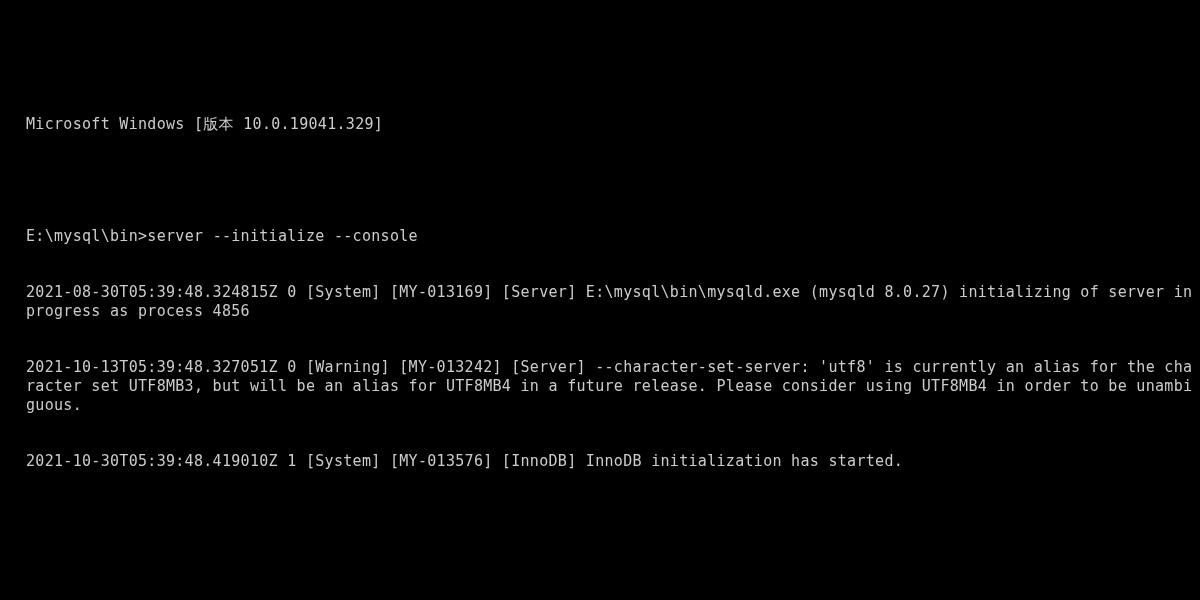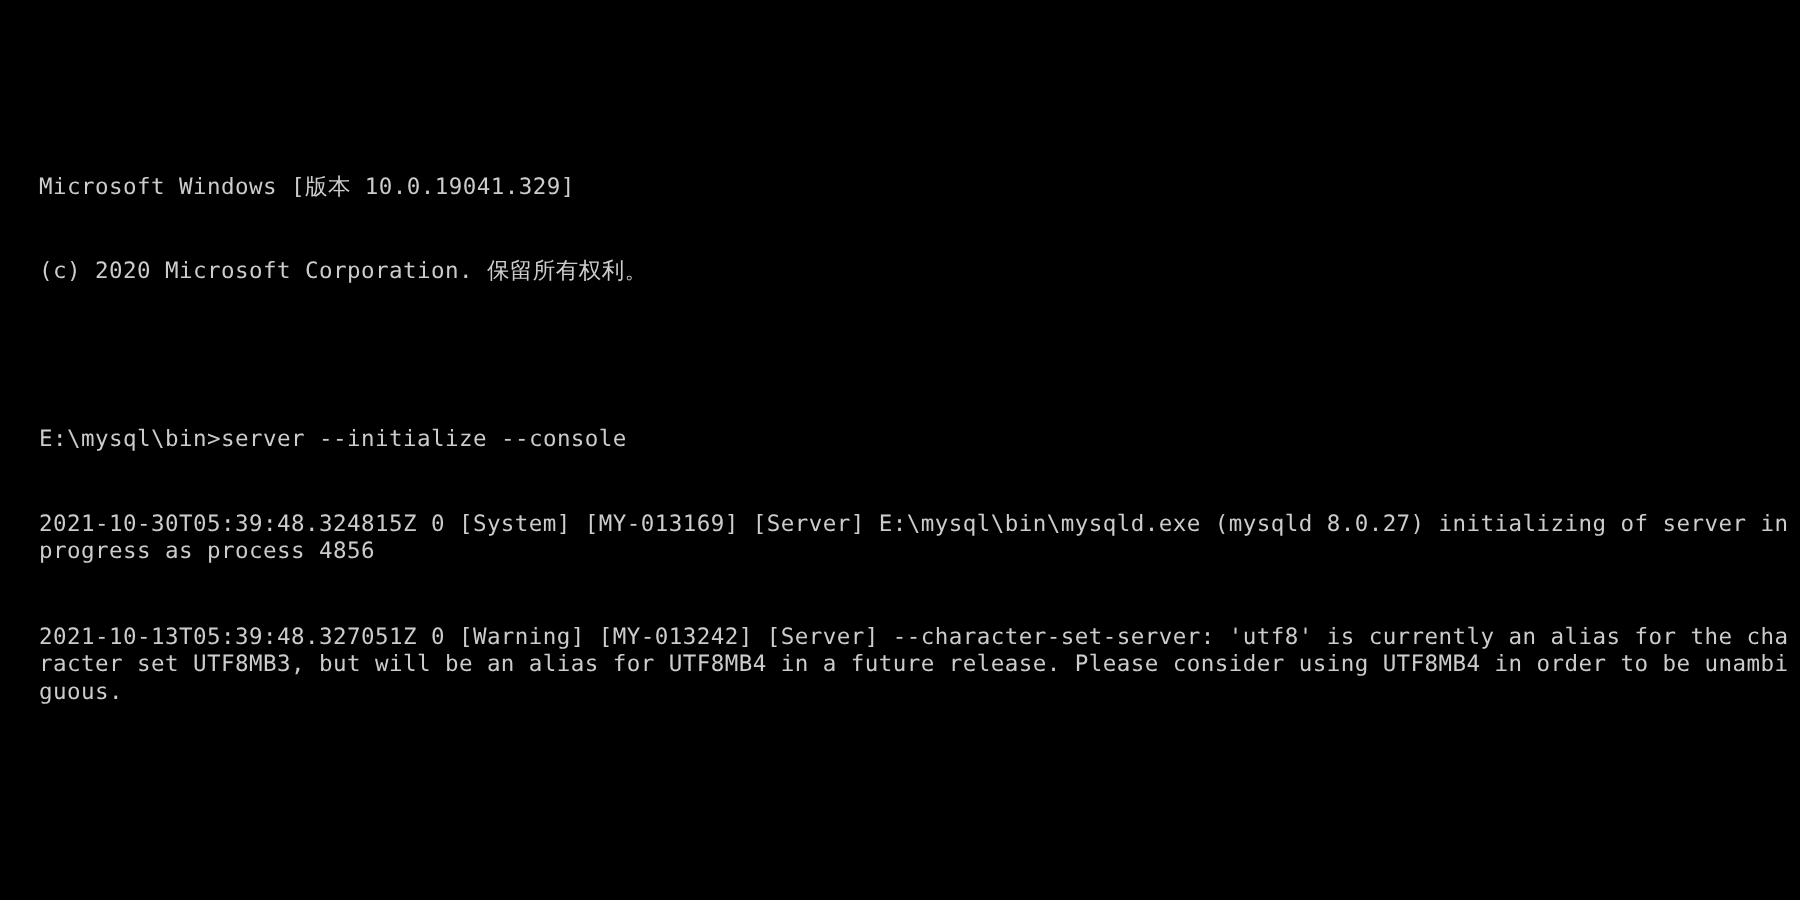--- a/index.html
+++ b/index.html
@@ -30,25 +30,25 @@
       margin-left: 24px;
     }
   </style>
 </head>
 <body>
 
 
 
 <div class="terminal">
   <span class="line">Microsoft Windows [版本 10.0.19041.329]</span>
-  <span class="line">(c) 2020 Microsoft Corporation. 保留所有权利。</span>
   <span class="line"> </span>
   <span class="line"><span>E:\mysql\bin&gt;</span><span>server --initialize --console</span></span>
-  <span class="line">2021-10-30T05:39:48.324815Z 0 [System] [MY-013169] [Server] E:\mysql\bin\mysqld.exe (mysqld 8.0.27) initializing of server in progress as process 4856</span>
+  <span class="line">2021-08-30T05:39:48.324815Z 0 [System] [MY-013169] [Server] E:\mysql\bin\mysqld.exe (mysqld 8.0.27) initializing of server in progress as process 4856</span>
   <span class="line">2021-10-13T05:39:48.327051Z 0 [Warning] [MY-013242] [Server] --character-set-server: 'utf8' is currently an alias for the character set UTF8MB3, but will be an alias for UTF8MB4 in a future release. Please consider using UTF8MB4 in order to be unambiguous.</span>
+  <span class="line">2021-10-30T05:39:48.419010Z 1 [System] [MY-013576] [InnoDB] InnoDB initialization has started.</span>
   
   
   
   
   
   
 </div>
 
 
 

